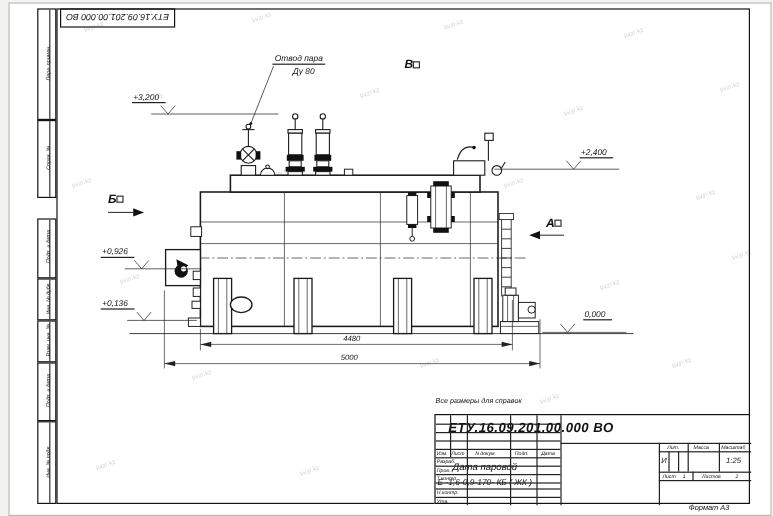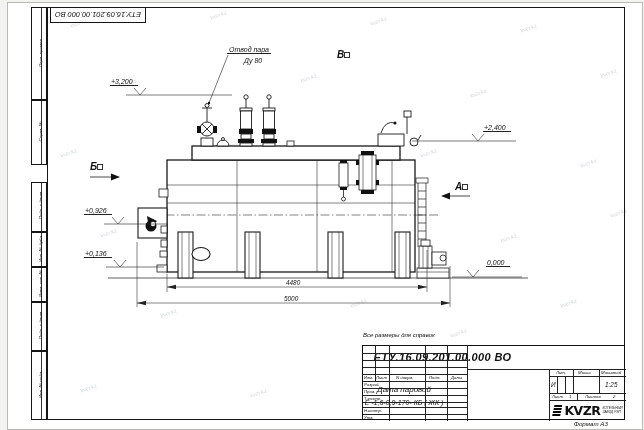--- a/index.html
+++ b/index.html
@@ -365,28 +365,13 @@
   <span class="cell" style="left:215px;top:24px;">Масса</span>
   <span class="cell" style="left:238px;top:24px;">Масштаб</span>
   <span class="cell big" style="left:188px;top:35px;">И</span>
   <span class="cell big" style="left:242px;top:35px;">1:25</span>
 
   <span class="cell" style="left:189px;top:48px;">Лист</span>
   <span class="cell" style="left:206px;top:48px;">1</span>
   <span class="cell" style="left:222px;top:48px;">Листов</span>
   <span class="cell" style="left:250px;top:48px;">2</span>
 
-  <div class="abs logo-row">
-    <svg width="10" height="11" viewBox="0 0 10 11">
-      <g fill="#0a0a0a" transform="skewX(-12)">
-        <rect x="2.5" y="0" width="8" height="2"></rect>
-          <rect x="2.5" y="3" width="8" height="2"></rect>
-        <rect x="2.5" y="6" width="8" height="2"></rect>
-          <rect x="2.5" y="9" width="8" height="2"></rect>
-      </g>
-    </svg>
-    <span class="logo-kvzr">KVZR</span>
-    <span class="logo-co">
-      <span>КОТЕЛЬНЫЙ</span><br>
-      <span>ЗАВОД РЭП</span>
-    </span>
-  </div>
 </div>
 
 </body></html>

